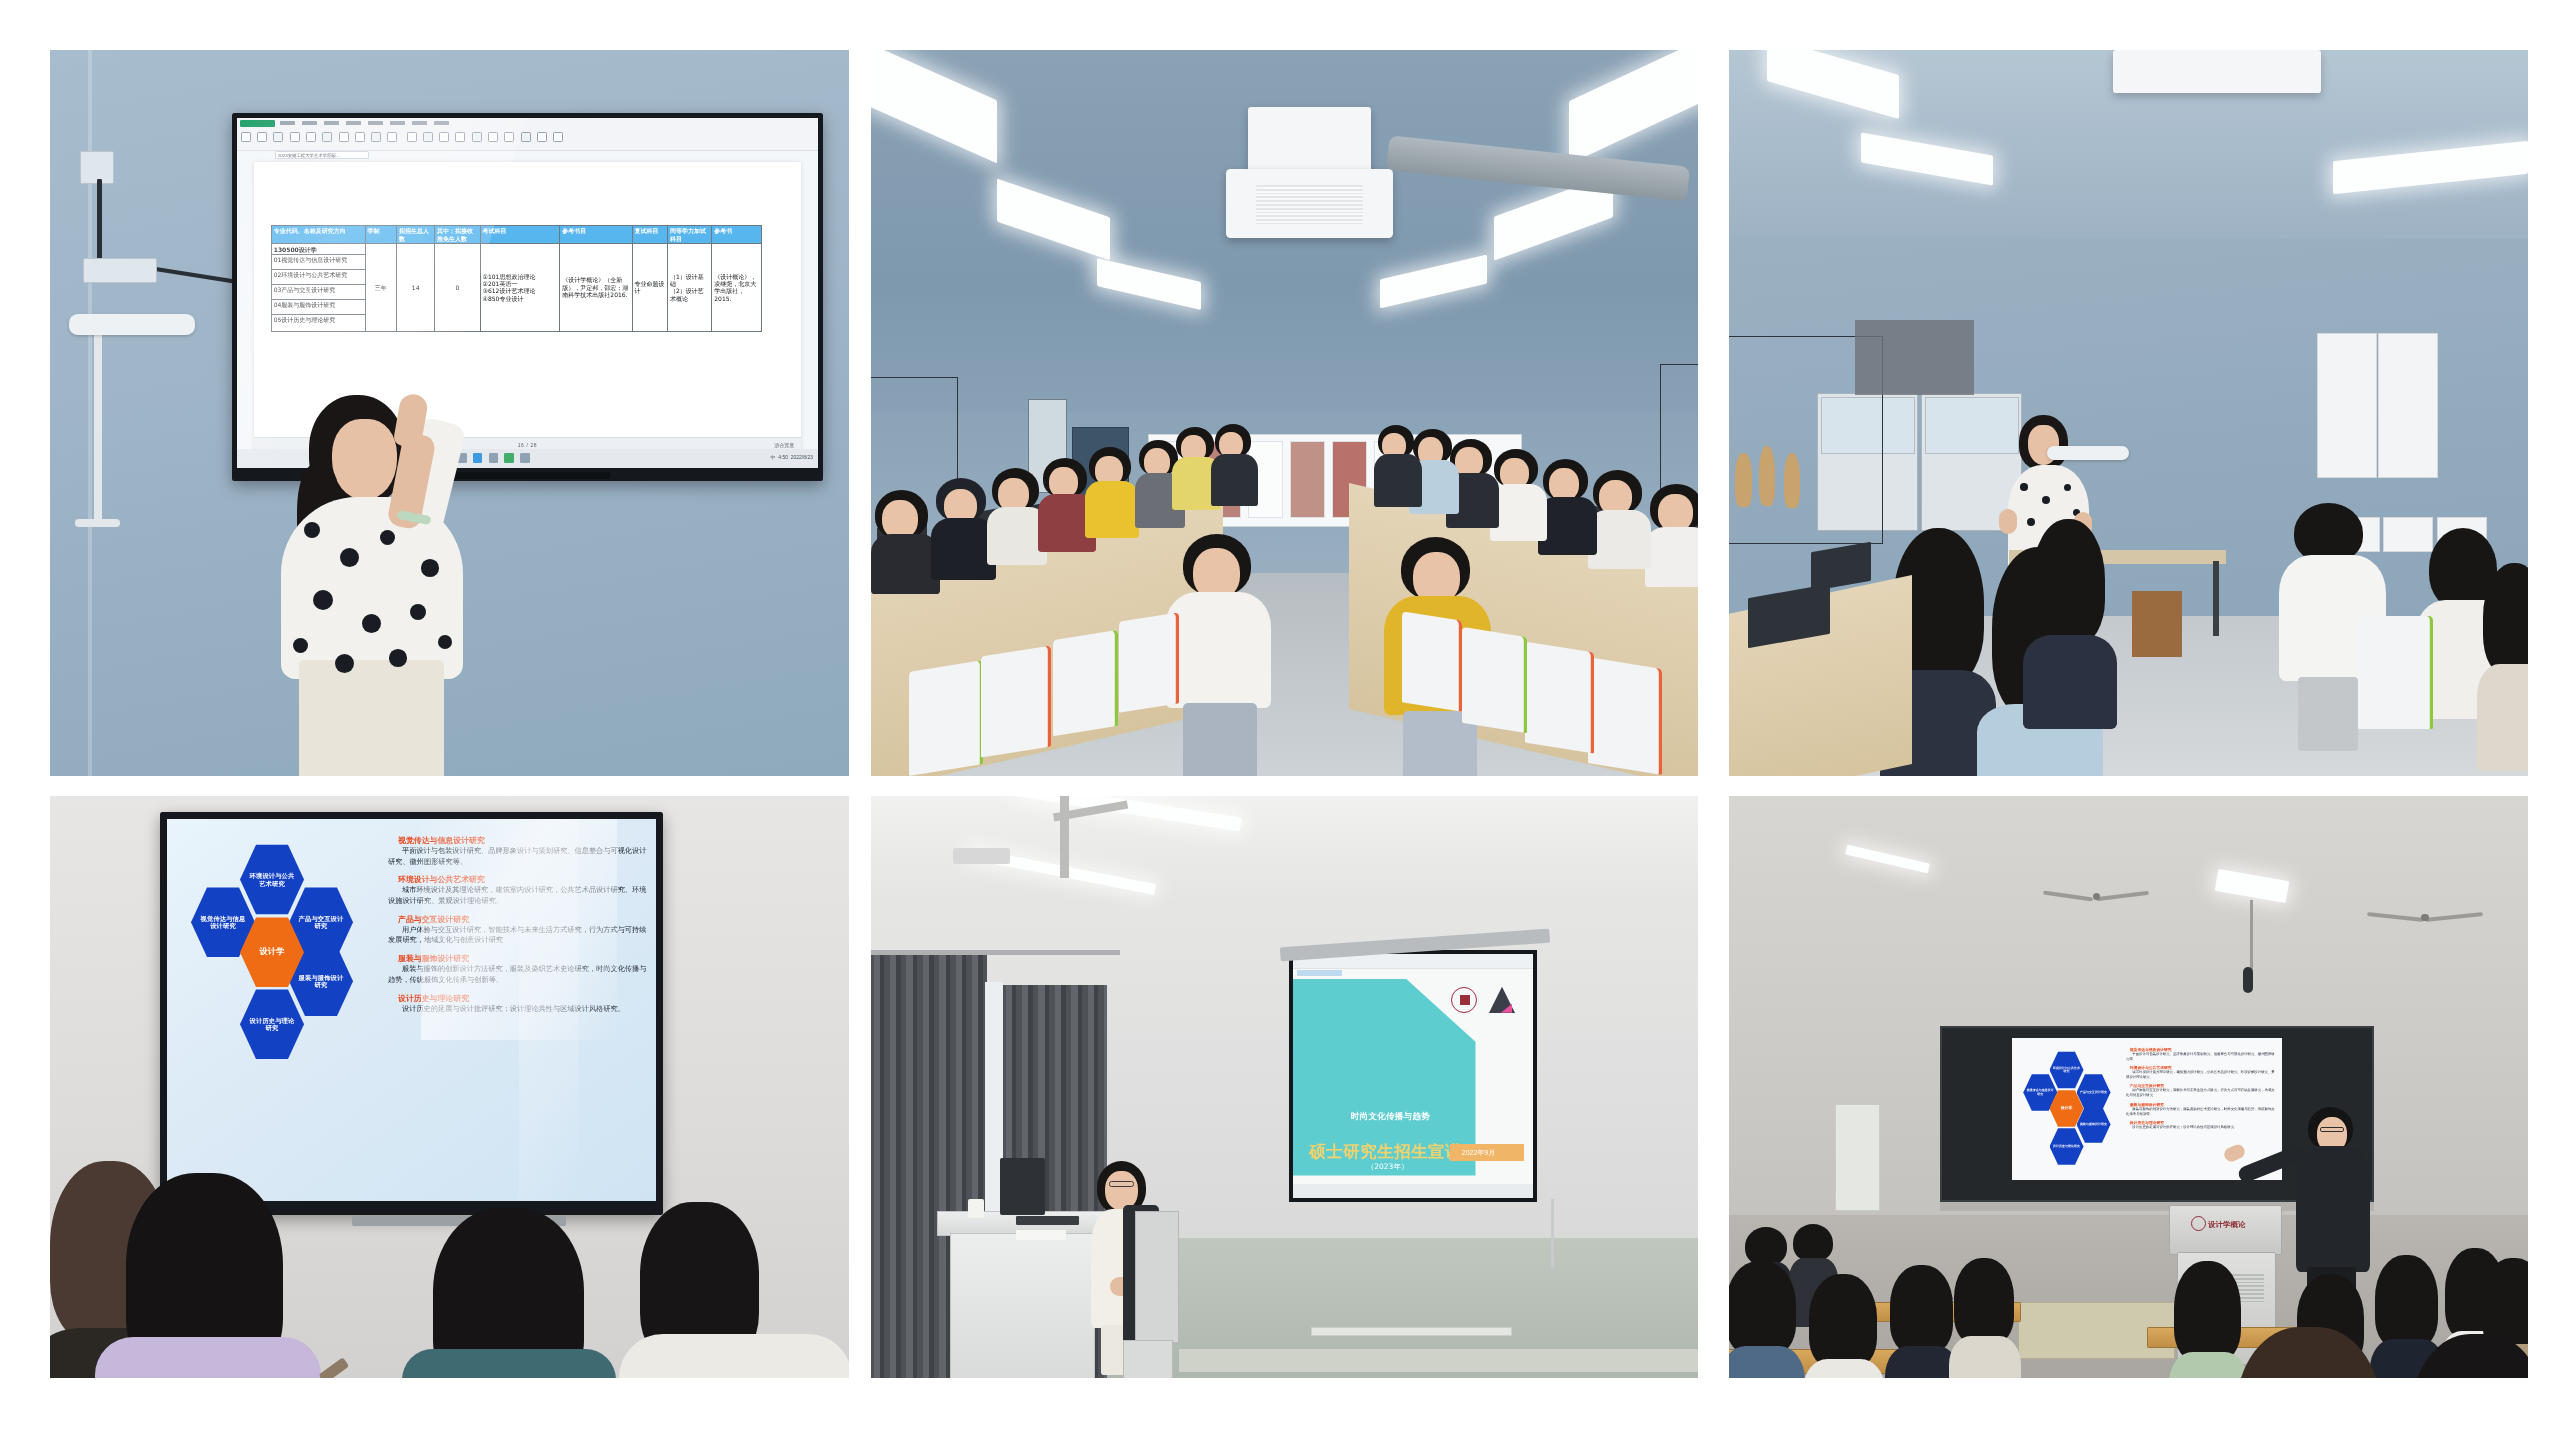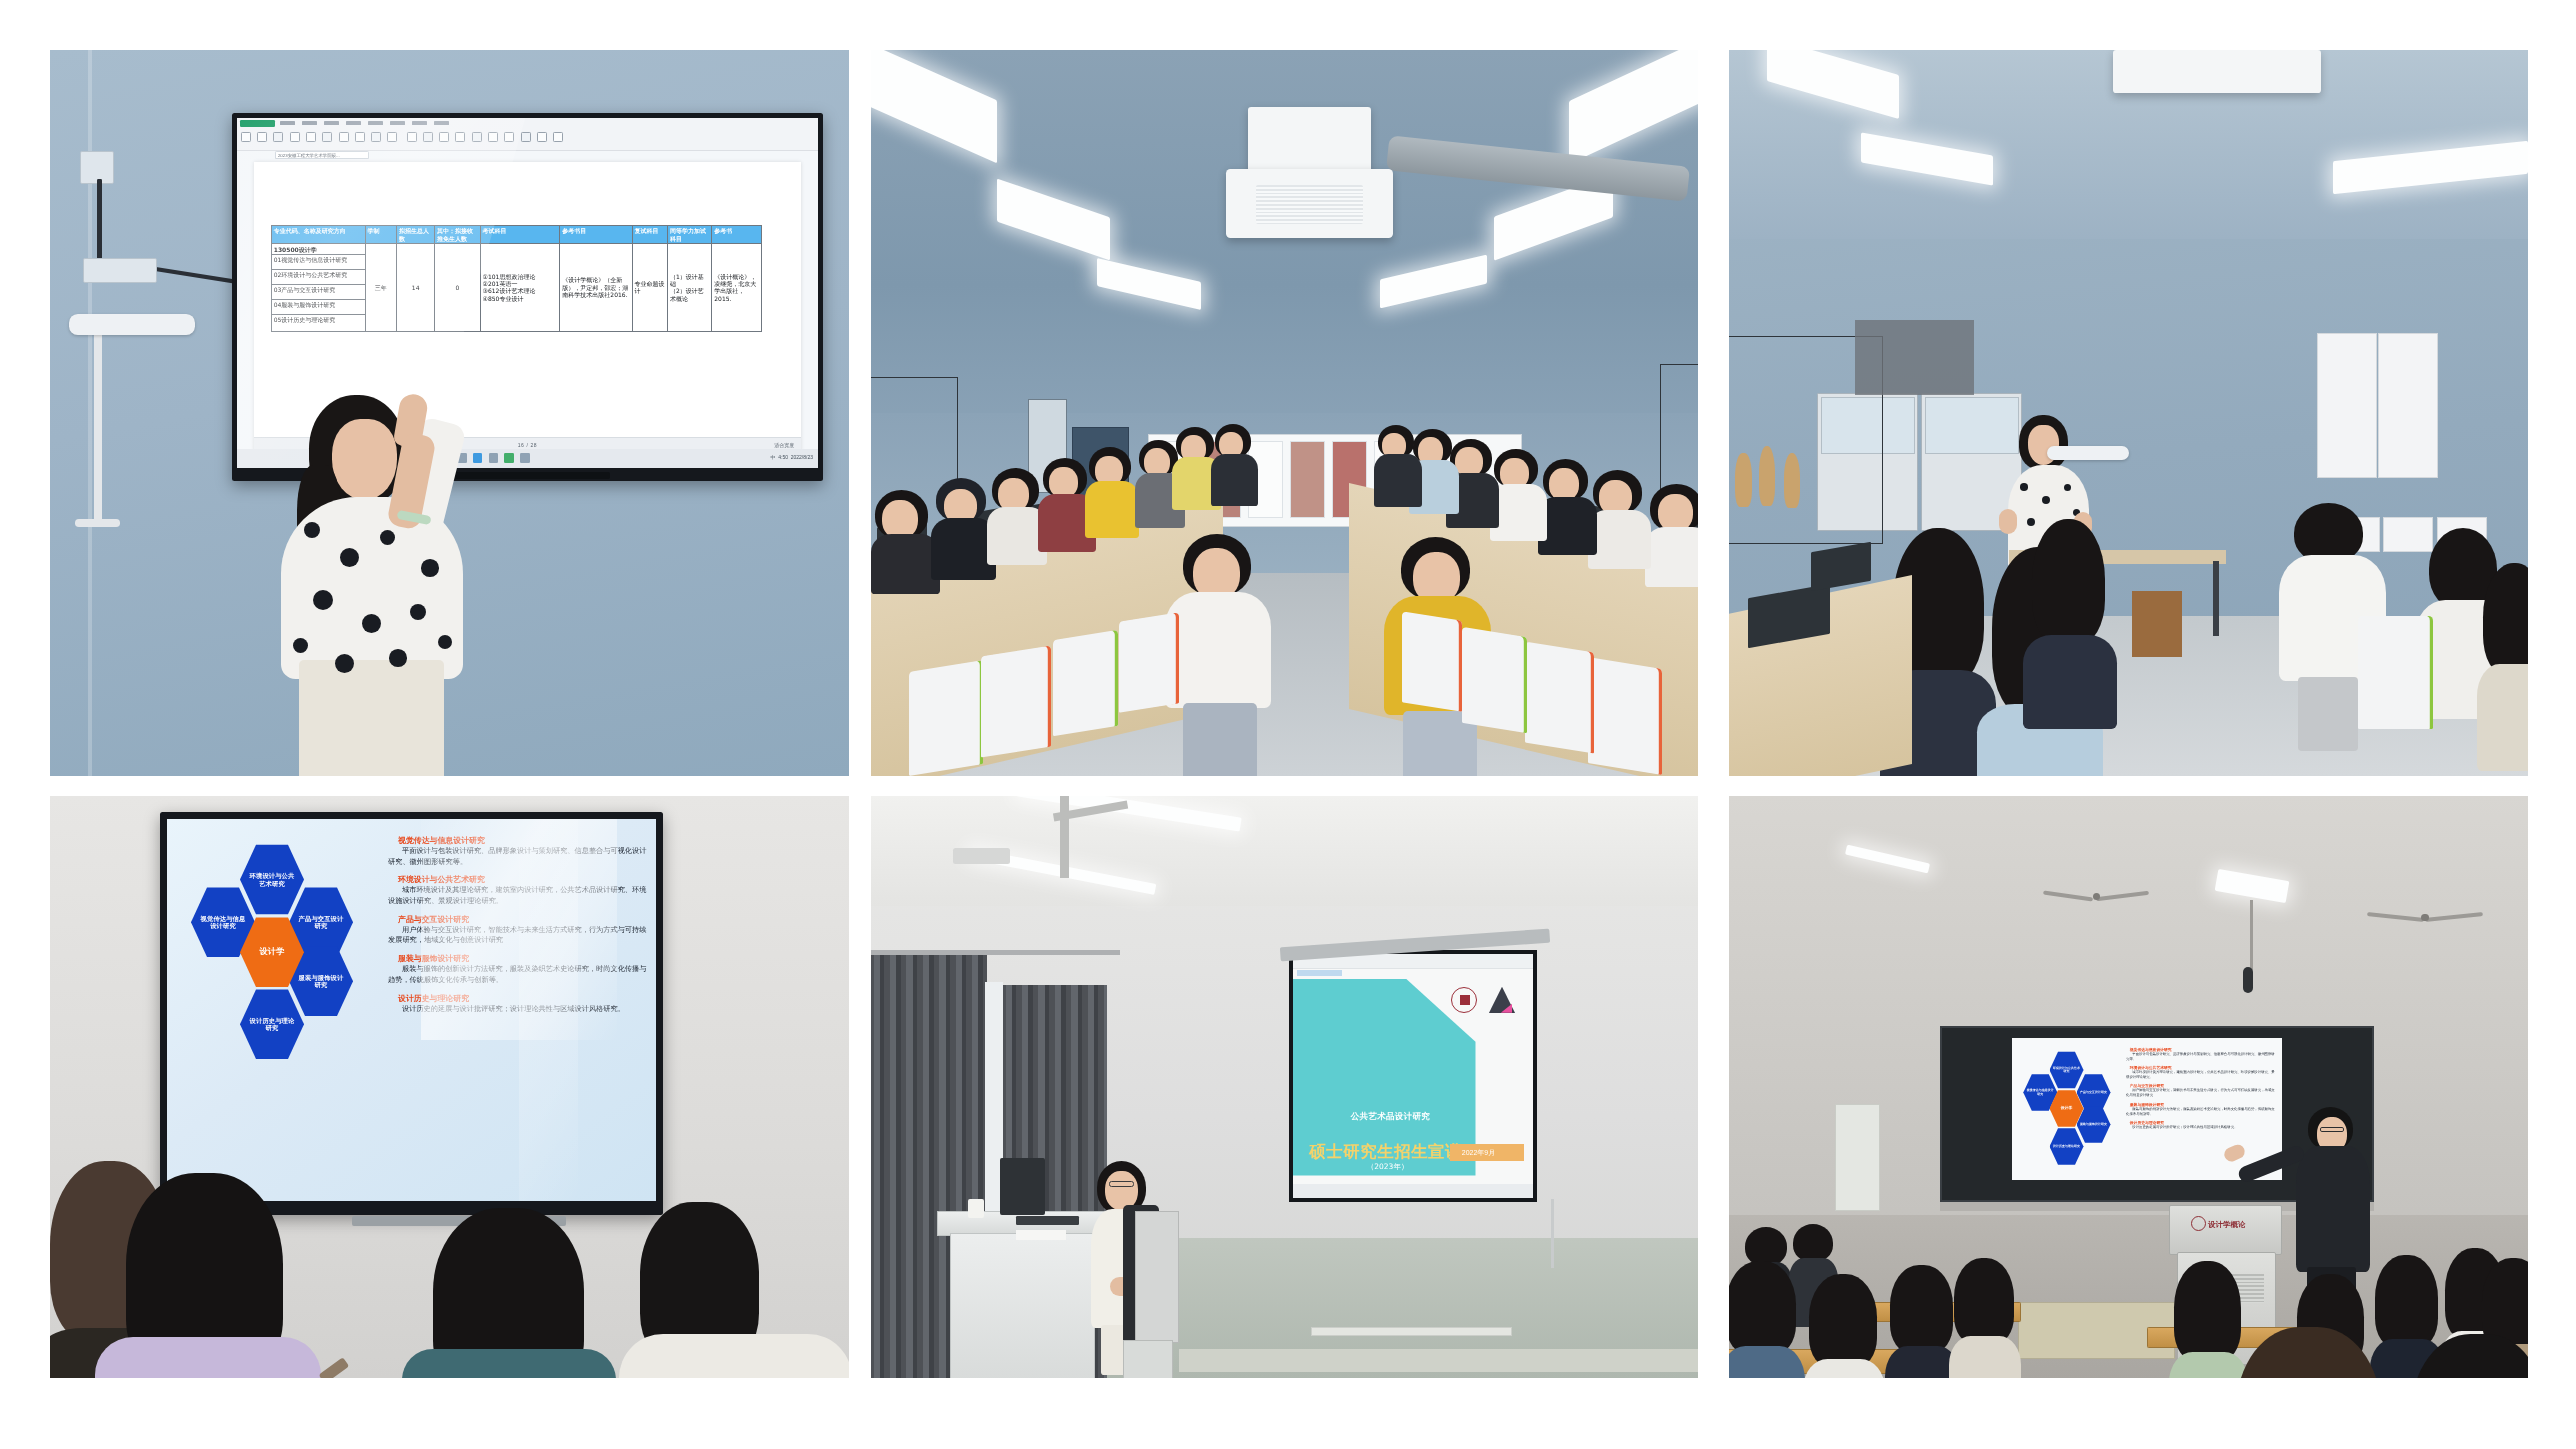--- a/index.html
+++ b/index.html
@@ -646,21 +646,21 @@
     <div class="curtain" style="left:129px;top:189px;width:107px;height:403px;"></div>
     <div class="rect" style="left:114px;top:186px;width:17.6px;height:403px;background:#eceff1;"></div>
     <div class="rect" style="left:-3.1px;top:154px;width:252px;height:5px;background:#aeb0b2;"></div>
 
     <div class="proj-frame" style="left:418px;top:154px;width:248px;height:252px;">
       <div class="proj-screen" style="left:3.8px;top:3.8px;right:3.8px;bottom:3.8px;">
         <div class="rect" style="left:0;top:0;width:100%;height:15px;background:#eef1f3;border-bottom:0.6px solid #dfe3e6;"></div>
         <div class="rect" style="left:3.8px;top:16.4px;width:45px;height:6.3px;background:#bfd9ef;"></div>
         <div class="ppt-teal" style="left:0;top:25px;width:76%;bottom:22.6px;"></div>
         <div style="position:absolute;left:58px;top:157px;color:#ffffff;font-size:8.5px;font-weight:bold;
-                    font-family:'DejaVu Sans',sans-serif;letter-spacing:0.3px;">公共艺术品设计研究</div>
+                    font-family:'DejaVu Sans',sans-serif;letter-spacing:0.3px;">时尚文化传播与趋势</div>
         <div style="position:absolute;left:16.4px;top:187px;color:#f5d26a;font-size:16.4px;font-weight:bold;
                     font-family:'DejaVu Sans',sans-serif;letter-spacing:0.6px;">硕士研究生招生宣讲</div>
         <div style="position:absolute;left:74px;top:208px;color:#ffffff;font-size:7.5px;
                     font-family:'DejaVu Sans',sans-serif;">（2023年）</div>
         <div class="ppt-orange" style="left:157px;top:190px;width:74px;height:17.6px;"></div>
         <div style="position:absolute;left:169px;top:194px;color:#ffffff;font-size:7px;
                     font-family:Liberation Sans, sans-serif;">2022年9月</div>
 
         <div style="position:absolute;left:158px;top:33px;width:26.4px;height:26.4px;border:1.3px solid #9b2f3a;border-radius:50%;"></div>
         <div style="position:absolute;left:167px;top:41px;width:10px;height:10px;background:#9b2f3a;"></div>

